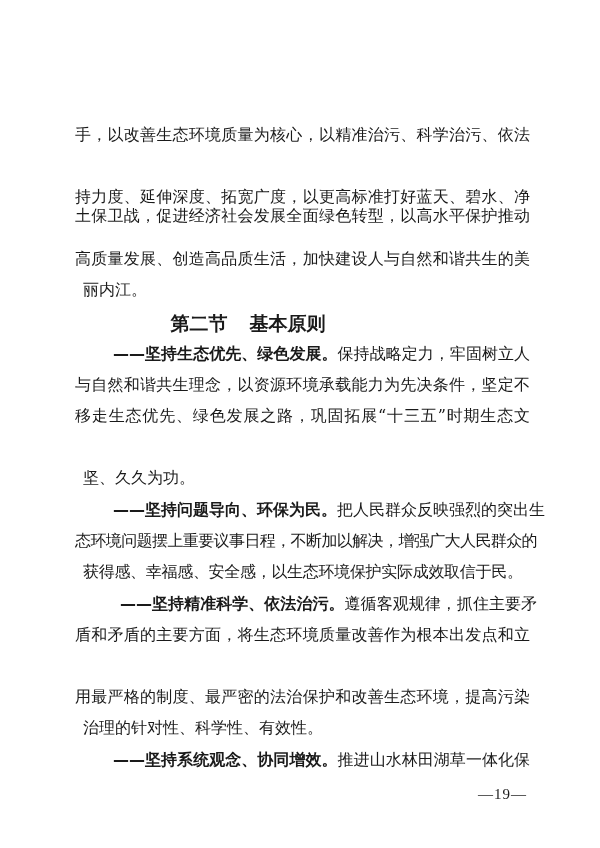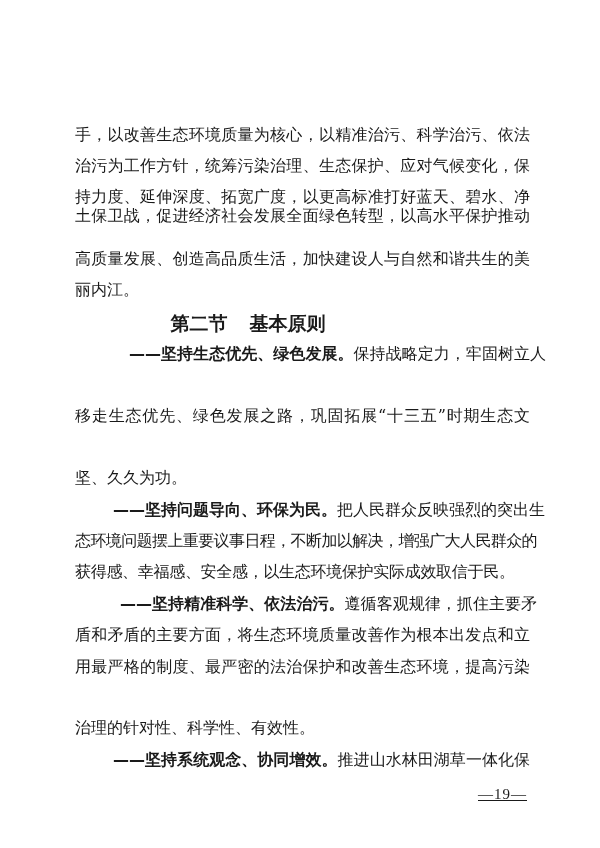--- a/index.html
+++ b/index.html
@@ -1,60 +1,60 @@
 <!DOCTYPE html>
 <html><head>
 <meta charset="utf-8">
 <style>
   html, body { margin:0; padding:0; background:#ffffff; }
   body { width:600px; height:848px; position:relative; overflow:hidden;
          font-family: "DejaVu Serif", "Liberation Serif", serif; color:#1a1a1a; }
   .page { position:absolute; left:0; top:0; width:600px; height:848px; background:#fff; }
   .line { position:absolute; left:75px; width:455px; font-size:16px; line-height:24px;
           white-space:nowrap; text-align:justify; text-align-last:justify; letter-spacing:0; }
-  .line.last { text-align-last:left; }
+  .line.last { text-align-last:left;margin-left:8px; }
   .heading { position:absolute; left:0; width:496px; text-align:center; font-size:19px;
              font-weight:bold; font-family:"DejaVu Sans","Liberation Sans",sans-serif; top:311px; line-height:24px; }
   .heading .gap { display:inline-block; width:22px; }
-  .pagenum { position:absolute; left:478px; top:764px; font-size:15px; font-family:"Liberation Serif",serif; letter-spacing:1px;text-decoration:underline; }
+  .pagenum { position:absolute; left:478px; top:764px; font-size:15px; font-family:"Liberation Serif",serif; letter-spacing:1px; }
   .b { font-family:"DejaVu Sans","Liberation Sans",sans-serif; font-weight:bold; }
 </style>
 </head>
 <body>
 
 <div class="page">
 
   <div class="line" style="top:123px">手，以改善生态环境质量为核心，以精准治污、科学治污、依法</div>
-  <div class="line" style="top:154px">治污为工作方针，统筹污染治理、生态保护、应对气候变化，保</div>
   <div class="line" style="top:185px">持力度、延伸深度、拓宽广度，以更高标准打好蓝天、碧水、净</div>
   <div class="line" style="top:204px">土保卫战，促进经济社会发展全面绿色转型，以高水平保护推动</div>
   <div class="line" style="top:247px">高质量发展、创造高品质生活，加快建设人与自然和谐共生的美</div>
   <div class="line last" style="top:278px">丽内江。</div>
 
   <div class="heading">
     <span>第二节</span><span class="gap"></span><span>基本原则</span>
   </div>
 
-  <div class="line" style="top:342px; left:113px; width:417px;margin-left:16px;">
+  <div class="line" style="top:342px; left:113px; width:417px;">
     <span class="b">——坚持生态优先、绿色发展。</span><span>保持战略定力，牢固树立人</span>
   </div>
+  <div class="line" style="top:373px">与自然和谐共生理念，以资源环境承载能力为先决条件，坚定不</div>
   <div class="line" style="top:404px">移走生态优先、绿色发展之路，巩固拓展“十三五”时期生态文</div>
   <div class="line last" style="top:466px">坚、久久为功。</div>
 
   <div class="line" style="top:498px; left:113px; width:417px;">
     <span class="b">——坚持问题导向、环保为民。</span><span>把人民群众反映强烈的突出生</span>
   </div>
   <div class="line" style="top:529px; letter-spacing:-0.6px">态环境问题摆上重要议事日程，不断加以解决，增强广大人民群众的</div>
   <div class="line last" style="top:560px; letter-spacing:-0.3px">获得感、幸福感、安全感，以生态环境保护实际成效取信于民。</div>
 
   <div class="line" style="top:592px; left:113px; width:417px;margin-left:7px;">
     <span class="b">——坚持精准科学、依法治污。</span><span>遵循客观规律，抓住主要矛</span>
   </div>
   <div class="line" style="top:623px">盾和矛盾的主要方面，将生态环境质量改善作为根本出发点和立</div>
-  <div class="line" style="top:655px">用最严格的制度、最严密的法治保护和改善生态环境，提高污染</div>
+  <div class="line" style="top:685px">用最严格的制度、最严密的法治保护和改善生态环境，提高污染</div>
   <div class="line last" style="top:716px">治理的针对性、科学性、有效性。</div>
 
   <div class="line" style="top:748px; left:113px; width:417px;">
     <span class="b">——坚持系统观念、协同增效。</span><span>推进山水林田湖草一体化保</span>
   </div>
 
   <div class="pagenum" style="top:786px">—19—</div>
 </div>
 
 </body></html>

